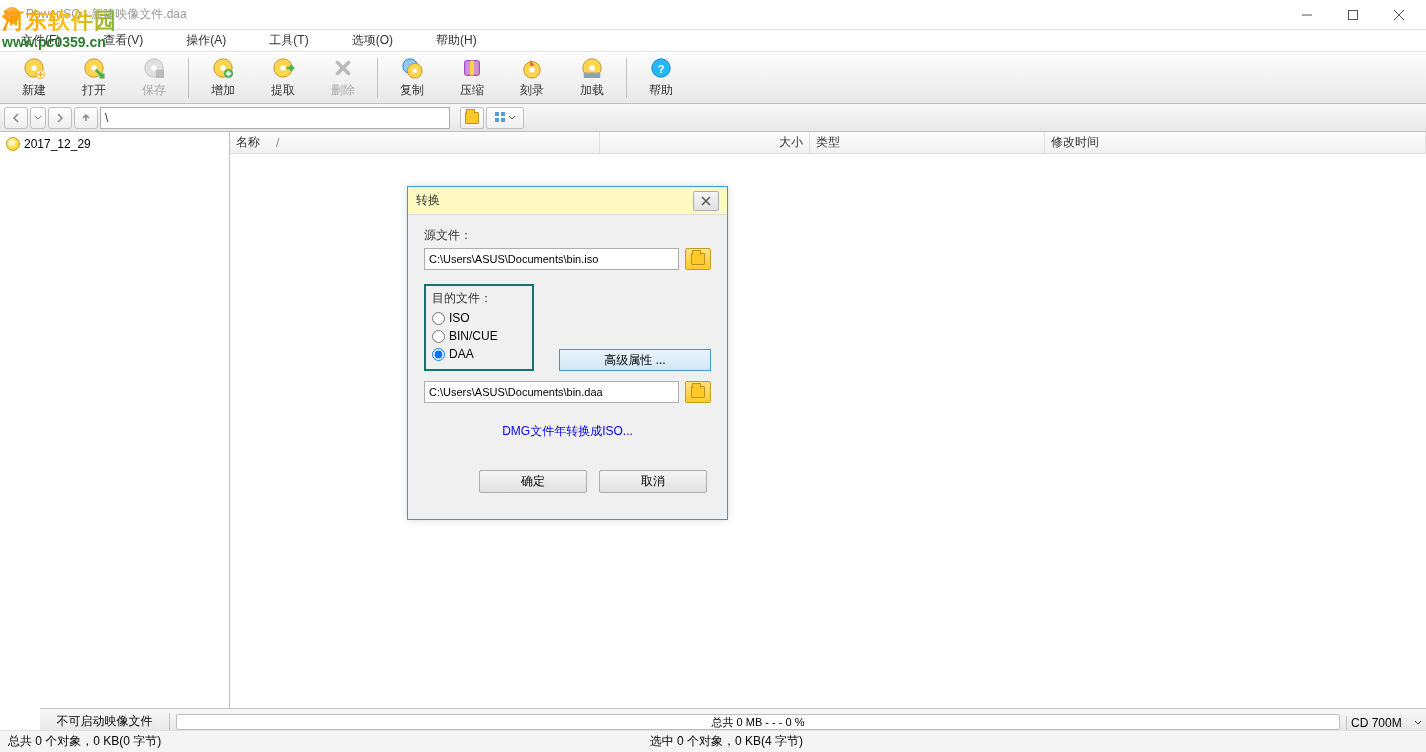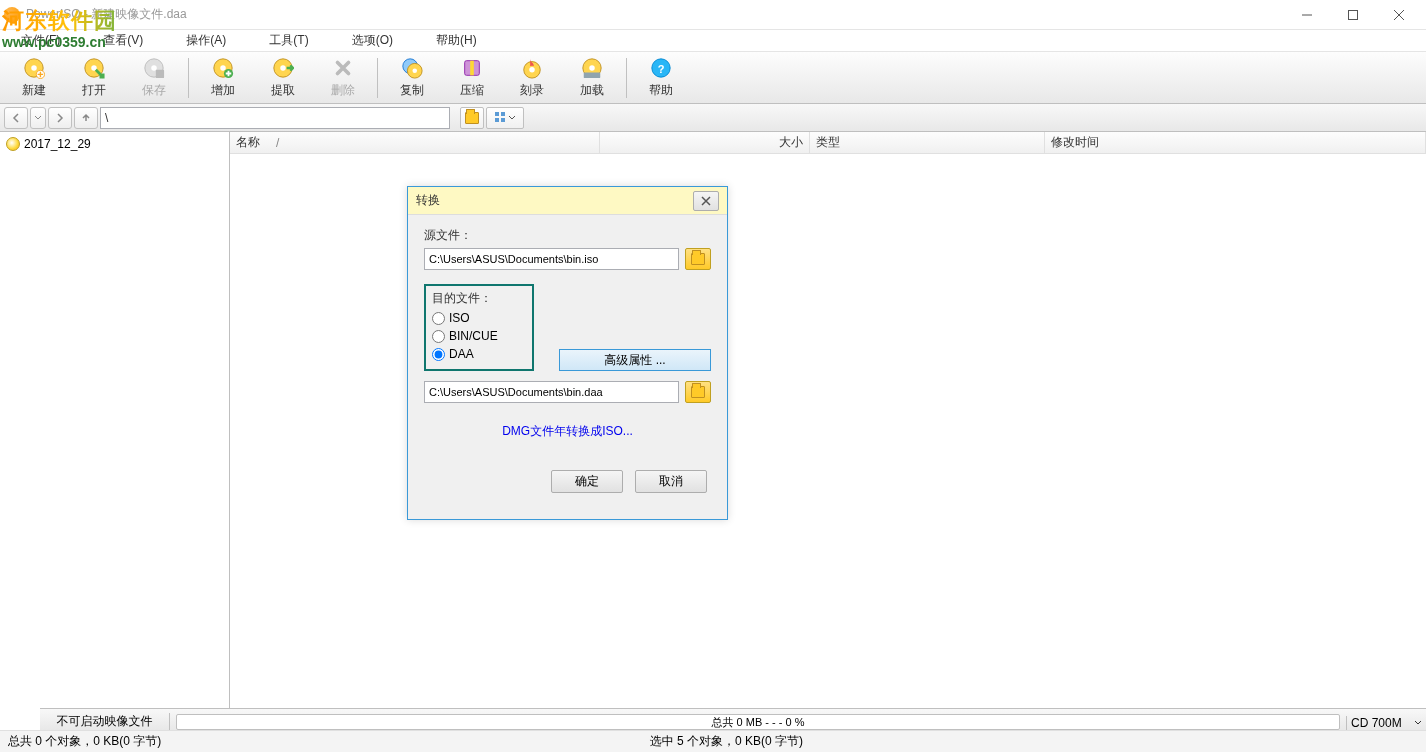--- a/index.html
+++ b/index.html
@@ -53,21 +53,21 @@
 .dialog .path-row { display:flex; gap:6px; align-items:center; margin-bottom: 14px; }
 .dialog .path-field { flex:1; height: 22px; border: 1px solid #abadb3; background:#fff; padding: 0 4px; font-size:11px; }
 .dialog .browse-btn { width: 26px; height: 22px; border: 1px solid #c0a020; border-radius:2px; background: linear-gradient(#ffe082,#ffca28); display:flex; align-items:center; justify-content:center; }
 .dest-box { border: 2px solid #0f766e; padding: 4px 6px 6px; width: 110px; margin-bottom: -2px; }
 .radio-row { display:flex; align-items:center; gap:4px; padding: 2px 0; }
 .radio-row input[type=radio] { margin:0; }
 .adv-btn-row { display:flex; justify-content:flex-end; margin-top:-22px; margin-bottom: 10px;}
 .adv-btn { width: 152px; height: 22px; border: 1px solid #3a99d8; background: linear-gradient(#eaf4fb,#d0e7f7); font-size:12px; }
 .dmg-link { color: #0000ee; text-align:center; margin: 20px 0 30px; }
 .dlg-actions { display:flex; justify-content:flex-end; gap: 12px; padding-right: 4px; }
-.dlg-actions button { width: 72px; height: 23px; border: 1px solid #adadad; background: linear-gradient(#f5f5f5,#e1e1e1); border-radius:2px; }
+.dlg-actions button { width: 108px; height: 23px; border: 1px solid #adadad; background: linear-gradient(#f5f5f5,#e1e1e1); border-radius:2px; }
 
 
 .statusbar1 { height: 22px; border-top: 1px solid #bfbfbf; display:flex; align-items:flex-end; background: linear-gradient(#f8f8f8,#e8e8e8); margin-left: 40px; }
 .statusbar1 .s1-left { width: 130px; padding: 0 8px; border-right: 1px solid #c0c0c0; text-align:center; }
 .statusbar1 .s1-progress { flex:1; height:16px; margin: 0 6px; border: 1px solid #bfbfbf; background:#fff; position:relative; border-radius:2px; }
 .statusbar1 .s1-progress-text { position:absolute; left:50%; top:50%; transform:translate(-50%,-50%); font-size:11px; }
 .statusbar1 .s1-right { width: 80px; border-left:1px solid #c0c0c0; padding: 0 4px; display:flex; align-items:center; justify-content:space-between; }
 .statusbar2 { height: 22px; border-top: 1px solid #e0e0e0; display:flex; align-items:center; background:#f4f4f4; }
 .statusbar2 .s2-cell { padding: 0 8px; }
 .statusbar2 .s2-mid { flex:0 0 45%; }
@@ -362,14 +362,14 @@
   </div>
   <div class="s1-right">
     <span>CD 700M</span>
     <svg width="8" height="8" viewBox="0 0 8 8">
         <path d="M1 2l3 3 3-3" stroke="#333" fill="none"></path>
       </svg>
   </div>
 </div>
 <div class="statusbar2">
   <div class="s2-cell s2-mid">总共 0 个对象，0 KB(0 字节)</div>
-  <div class="s2-cell">选中 5 个对象，0 KB(0 字节)</div>
+  <div class="s2-cell">选中 0 个对象，0 KB(4 字节)</div>
 </div>
 
 </body></html>

